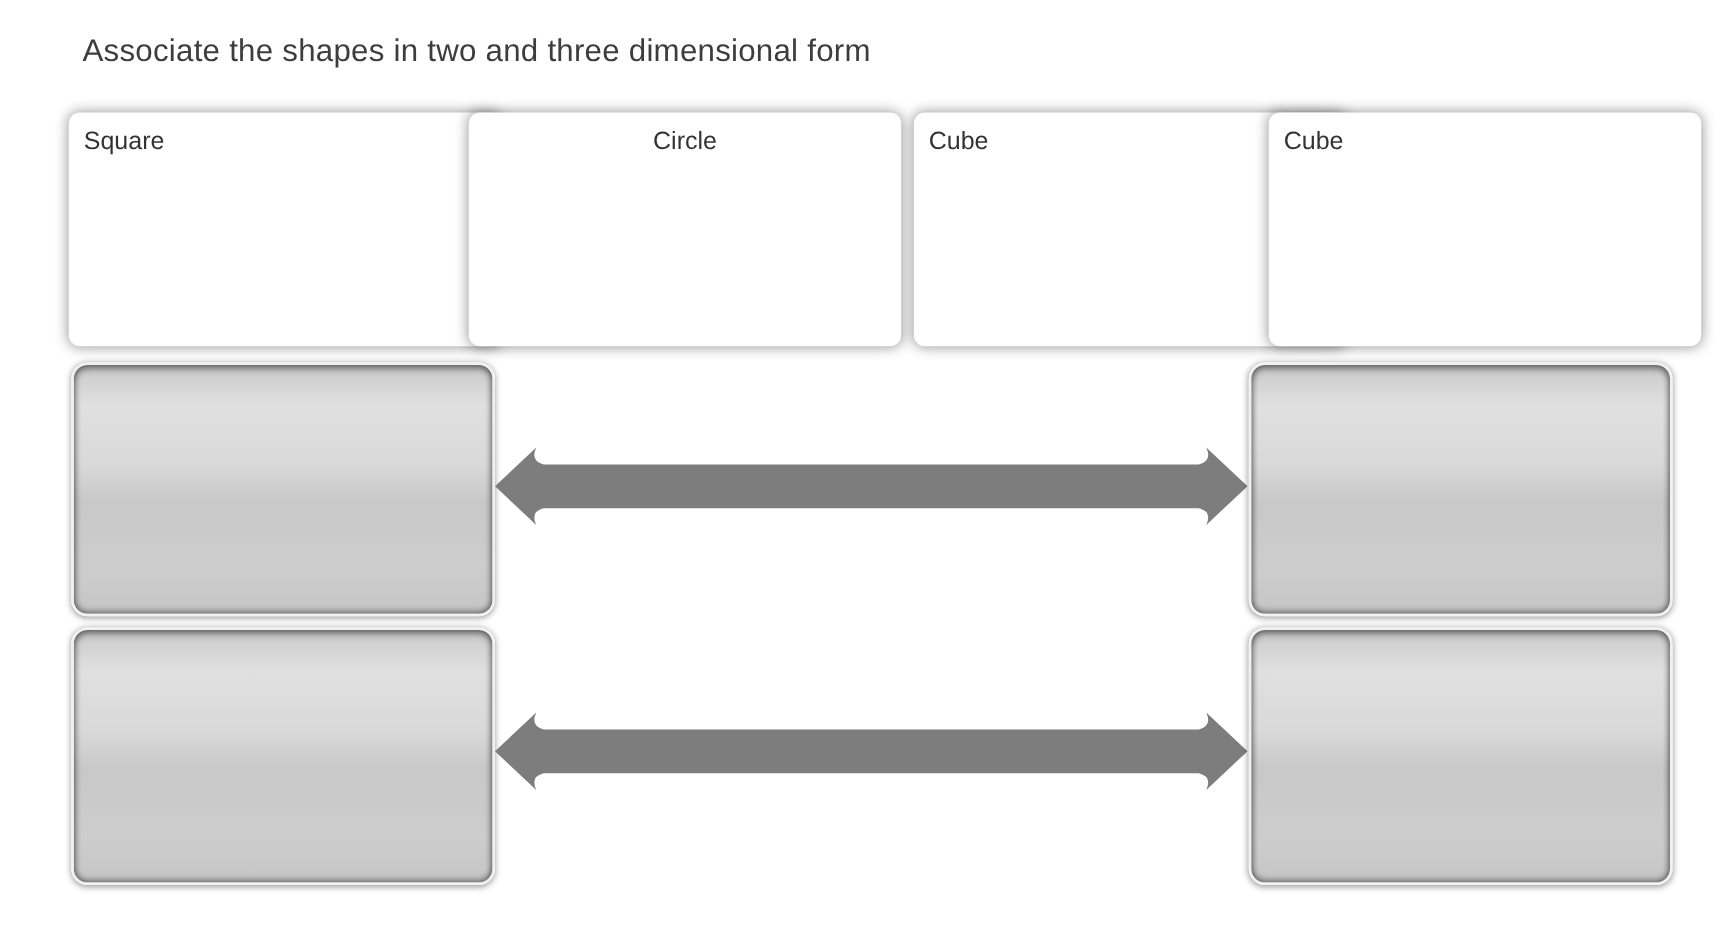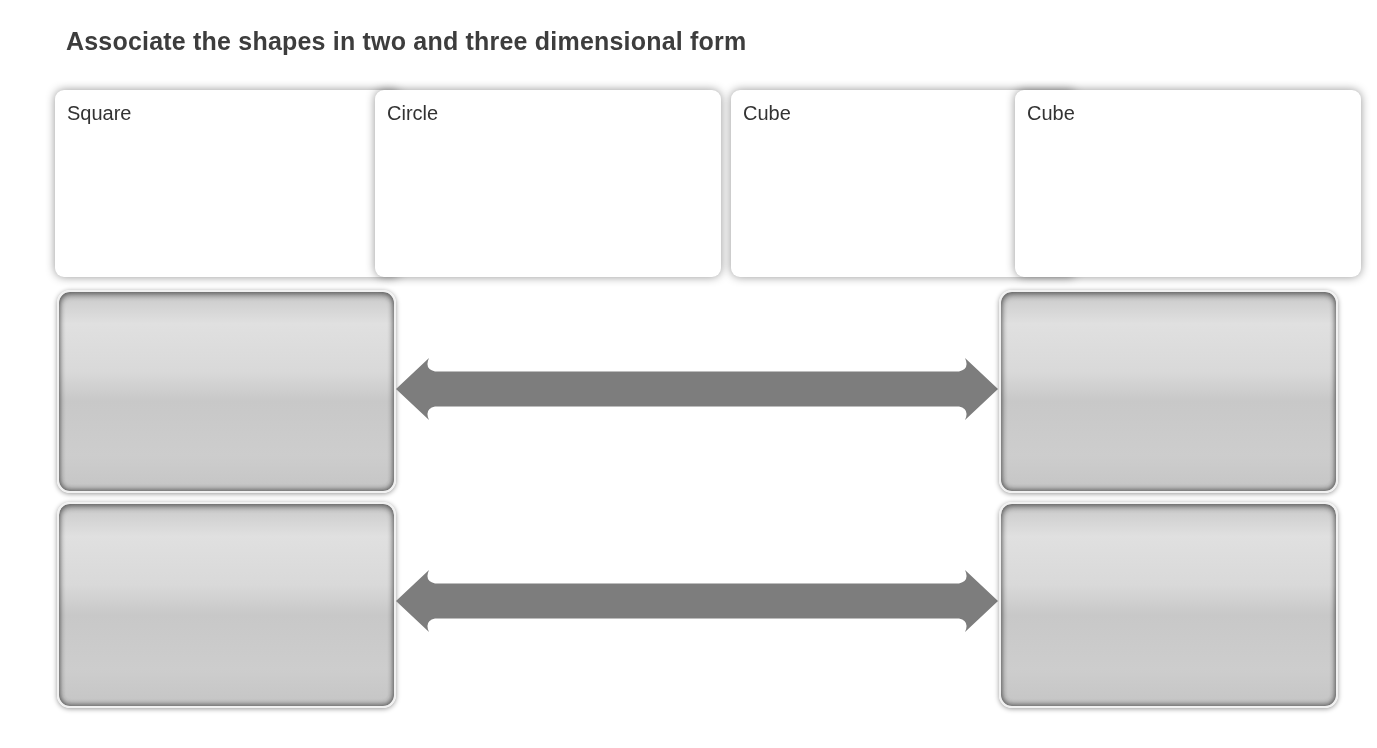--- a/index.html
+++ b/index.html
@@ -17,38 +17,38 @@
   .stage {
     position: absolute;
     inset: 0;
   }
   .activity-title {
     position: absolute;
     left: 66px;
     top: 27px;
     margin: 0;
     font-size: 25px;
-    font-weight: 700;
+    font-weight: 400;
     letter-spacing: 0.2px;
     color: var(--title-text, #3d3d3d);
     white-space: nowrap;
   }
   
   .card {
     position: absolute;
     top: 90px;
     width: 346px;
     height: 187px;
     background: var(--card-bg, #ffffff);
     border-radius: 9px;
     box-shadow: 0 0 10px rgba(0, 0, 0, 0.42);
     cursor: pointer;
   }
   .c1 { left: 55px; }
-  .c2 { left: 375px; }
+  .c2 { left: 375px; text-align: center; }
   .c3 { left: 695px; margin-left: 36px; }
   .c4 { left: 1015px; }
   .card-label {
     display: block;
     padding: 12px 12px 0 12px;
     font-size: 20px;
     color: var(--card-text, #333333);
   }
   
   .zone {

